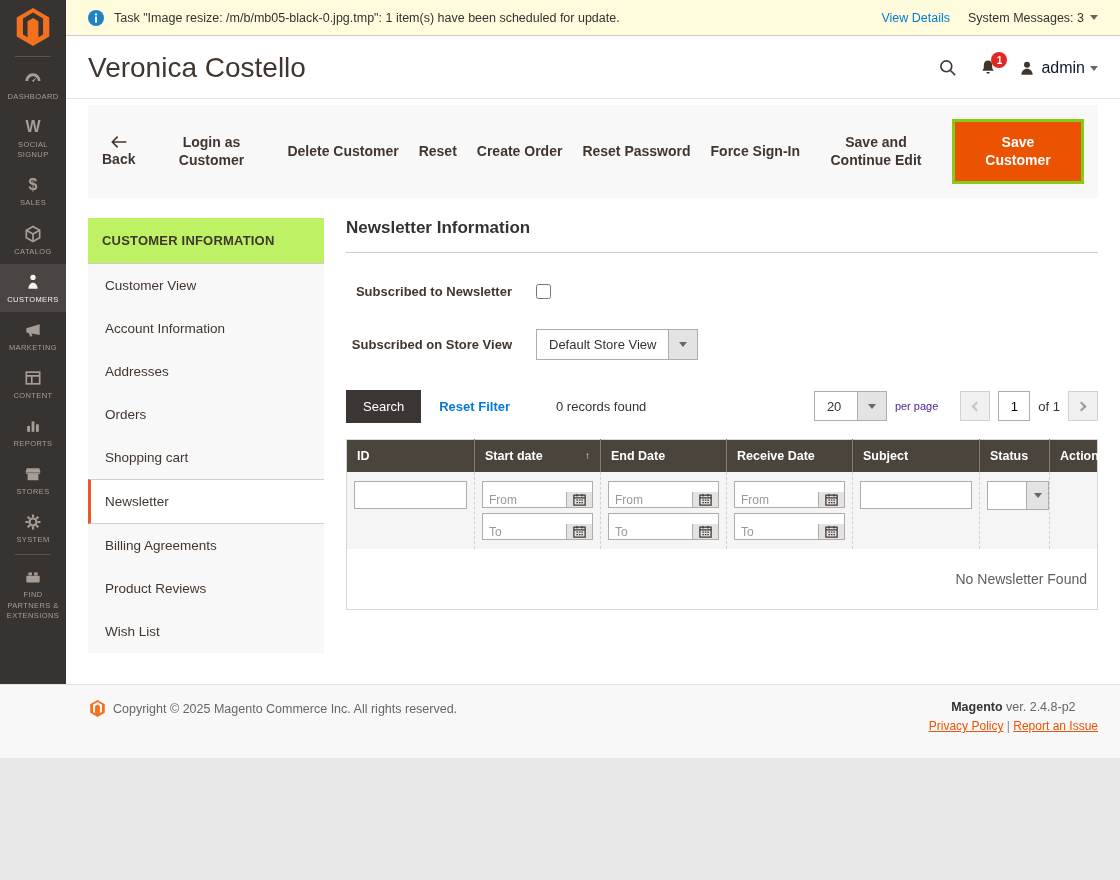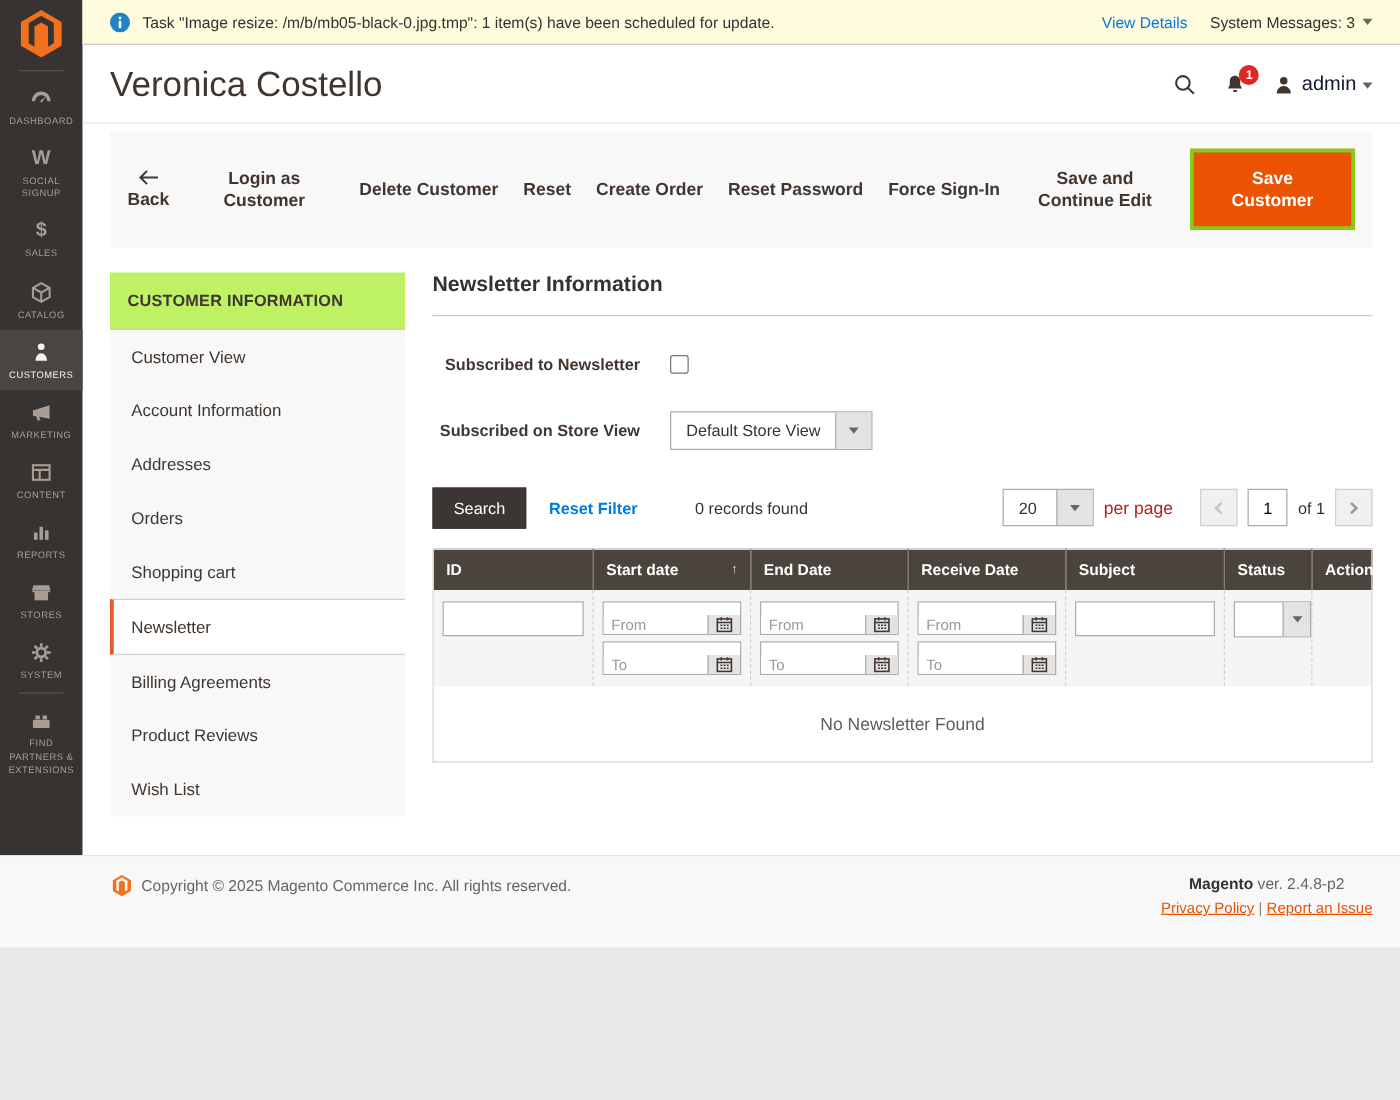--- a/index.html
+++ b/index.html
@@ -106,21 +106,21 @@
 
   
   .grid-toolbar { margin-top:30px; display:flex; align-items:center; }
   .search-btn {
     background:#3b3633; color:#fff; border:1px solid #3b3633; padding:8px 16px;
     font-family:"Liberation Sans",sans-serif; font-size:13px; cursor:pointer;
   }
   .reset-filter { margin-left:18px; font-size:13px; font-weight:bold; }
   .records { margin-left:46px; font-size:13px; color:#333; }
   .pager { margin-left:auto; display:flex; align-items:center; gap:8px; }
-  .per-page { font-size:14px; color:#b91c1c; margin-right:14px; }
+  .per-page { font-size:11px; color:#4c1d95; margin-right:14px; }
   .pg-btn {
     width:30px; height:30px; background:#f0f0f0; border:1px solid #d1d1d1; cursor:pointer;
     display:flex; align-items:center; justify-content:center;
   }
   .chev { width:7px; height:7px; border-left:2px solid #999; border-bottom:2px solid #999; display:inline-block; }
   .chev.left  { transform:rotate(45deg); margin-left:3px; }
   .chev.right { transform:rotate(225deg); margin-right:3px; }
   .pg-btn.disabled .chev { border-color:#c5c5c5; }
   .page-input {
     width:32px; height:30px; border:1px solid #adadad; text-align:center; font-size:13px;
@@ -154,21 +154,21 @@
     font-family:"Liberation Sans",sans-serif;
   }
   .cal-btn {
     width:26px; background:#e3e3e3; border:none; border-left:1px solid #adadad; cursor:pointer;
     display:flex; align-items:center; justify-content:center; padding:0;
   }
   .cal-btn svg { width:15px; height:15px; }
   .status-sel { height:29px; }
   .status-sel .msel-value { width:38px; padding:6px 8px; }
   .status-sel .msel-btn { width:22px; }
-  .empty-row td { background:#fff; text-align:center; padding:22px 10px; font-size:14px; color:#5e5e5e; }
+  .empty-row td { background:#fff; text-align:right; padding:22px 10px; font-size:14px; color:#5e5e5e; }
   ::placeholder { color:#999; opacity:1; }
 
   
   .footer {
     background:#f8f8f8; border-top:1px solid #e3e3e3; padding:15px 22px 18px 90px;
     display:flex; align-items:flex-start; min-height:74px;
   }
   .copyright { display:flex; align-items:center; gap:8px; font-size:12.5px; color:#666; }
   .footer-right { margin-left:auto; text-align:center; font-size:12.5px; }
   .ver-line { color:#666; }

